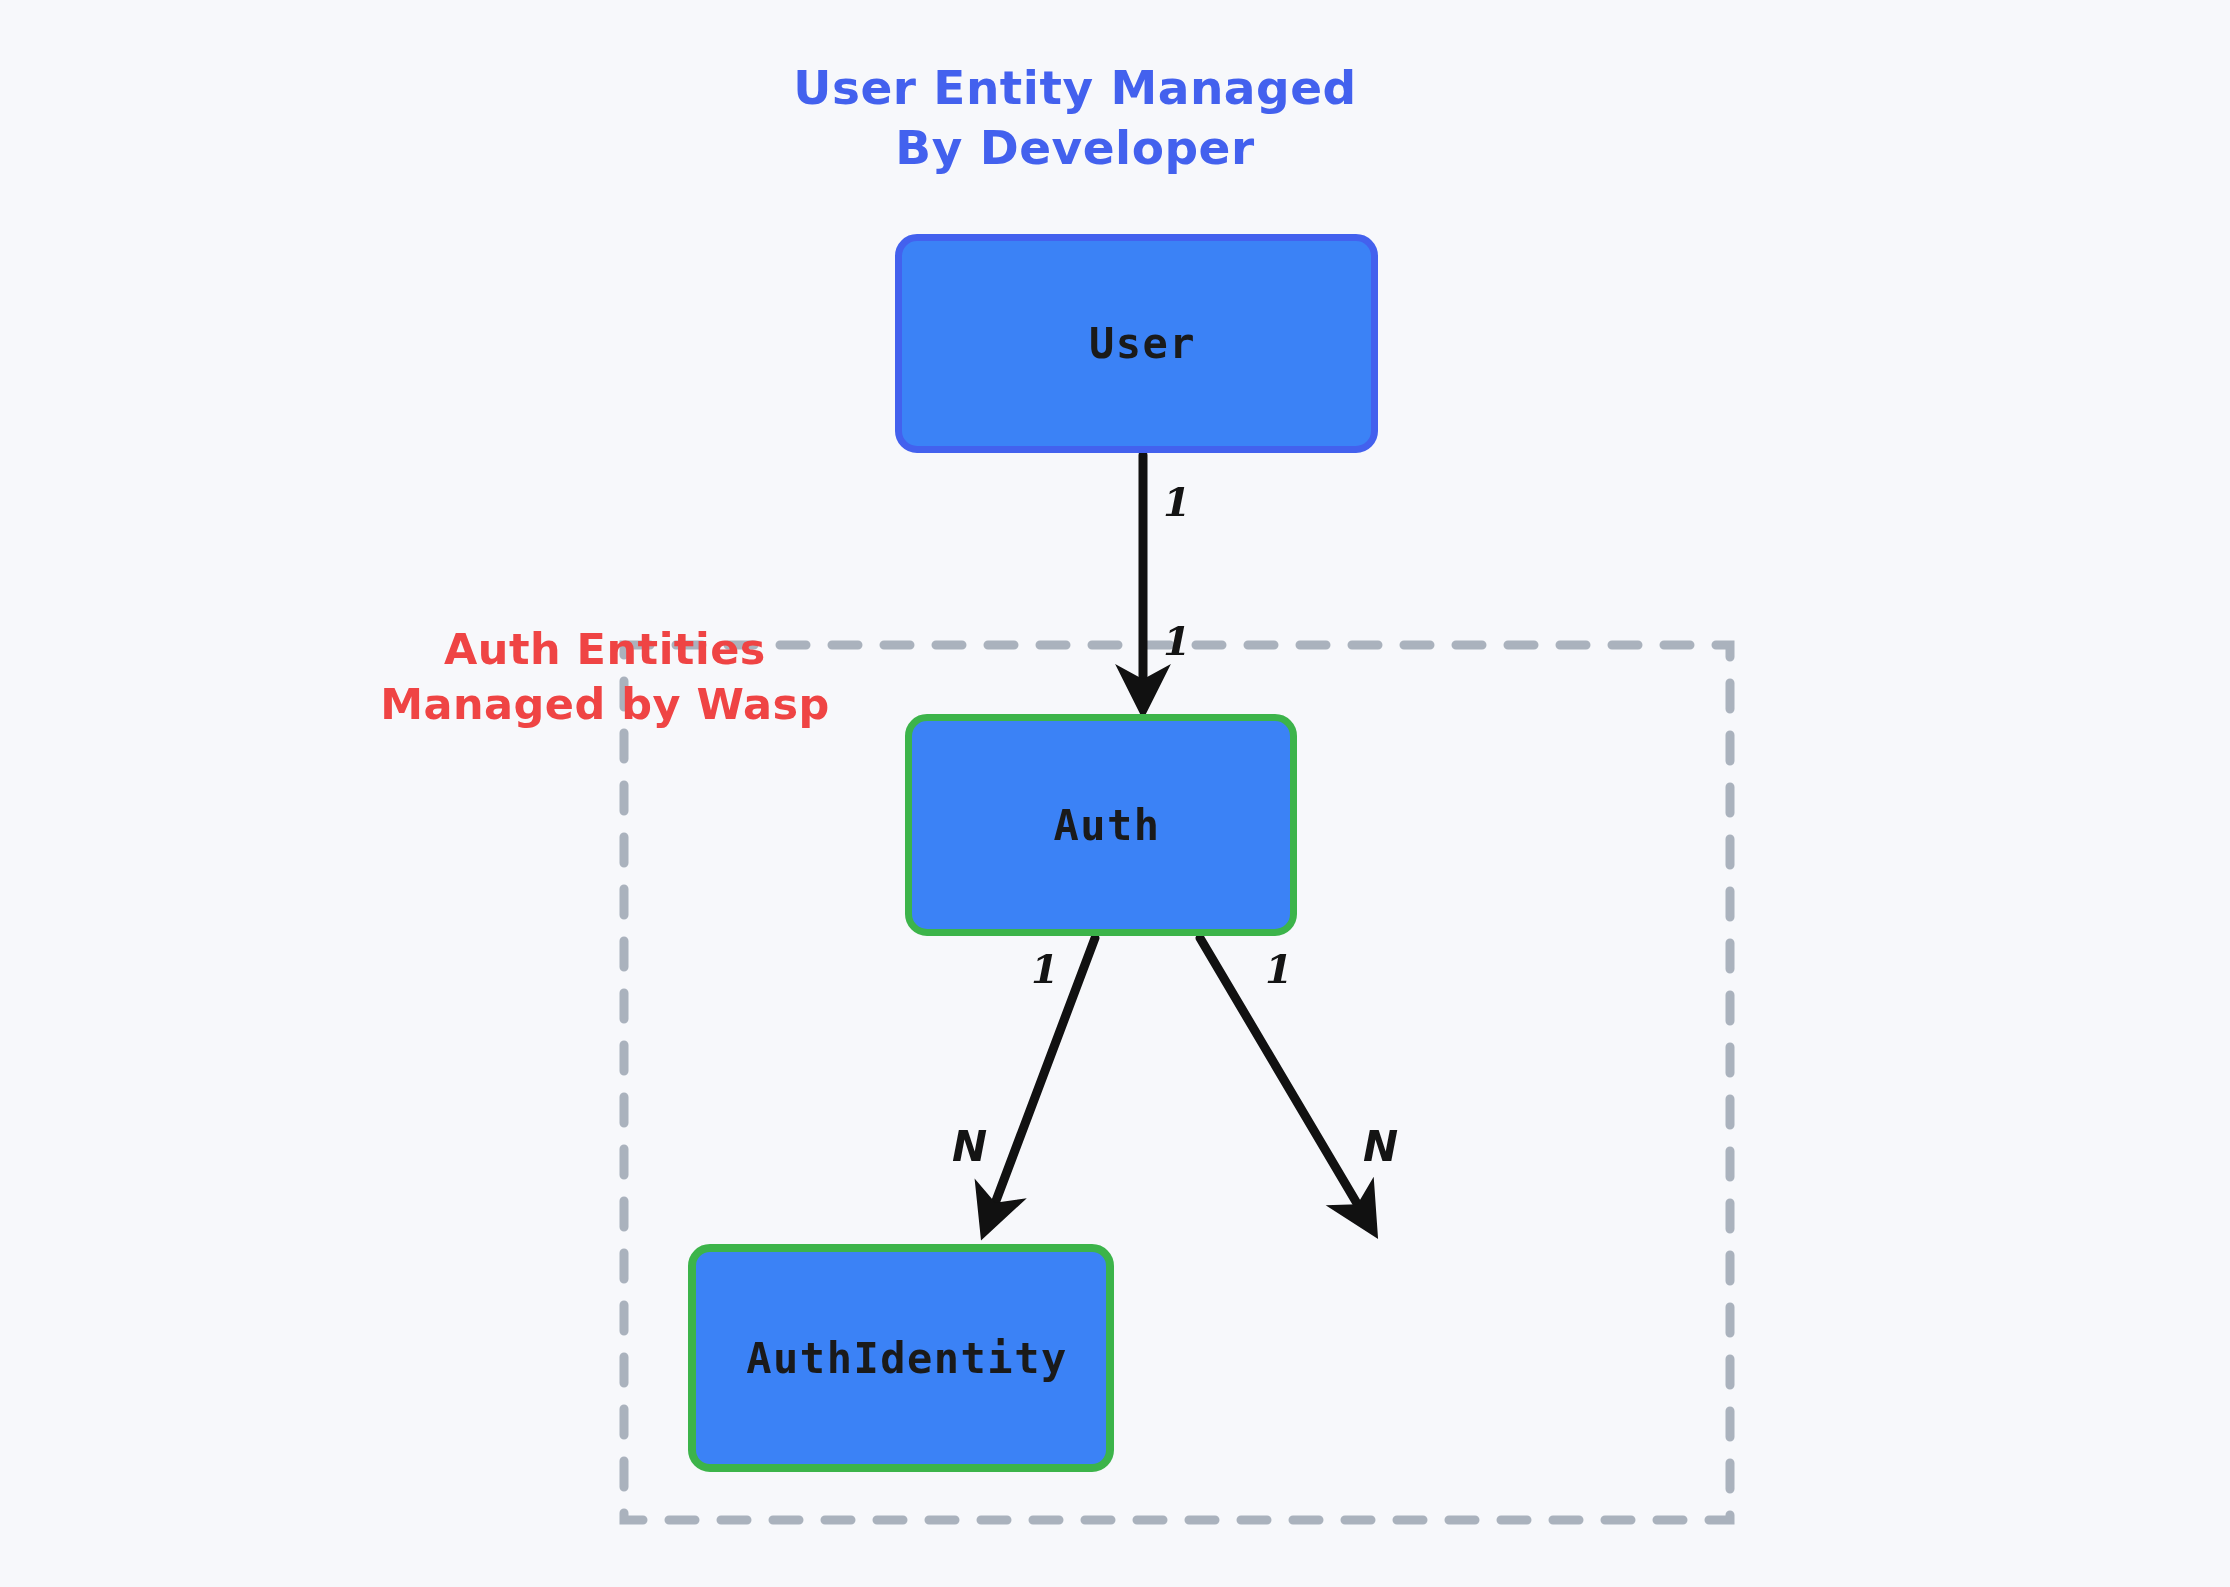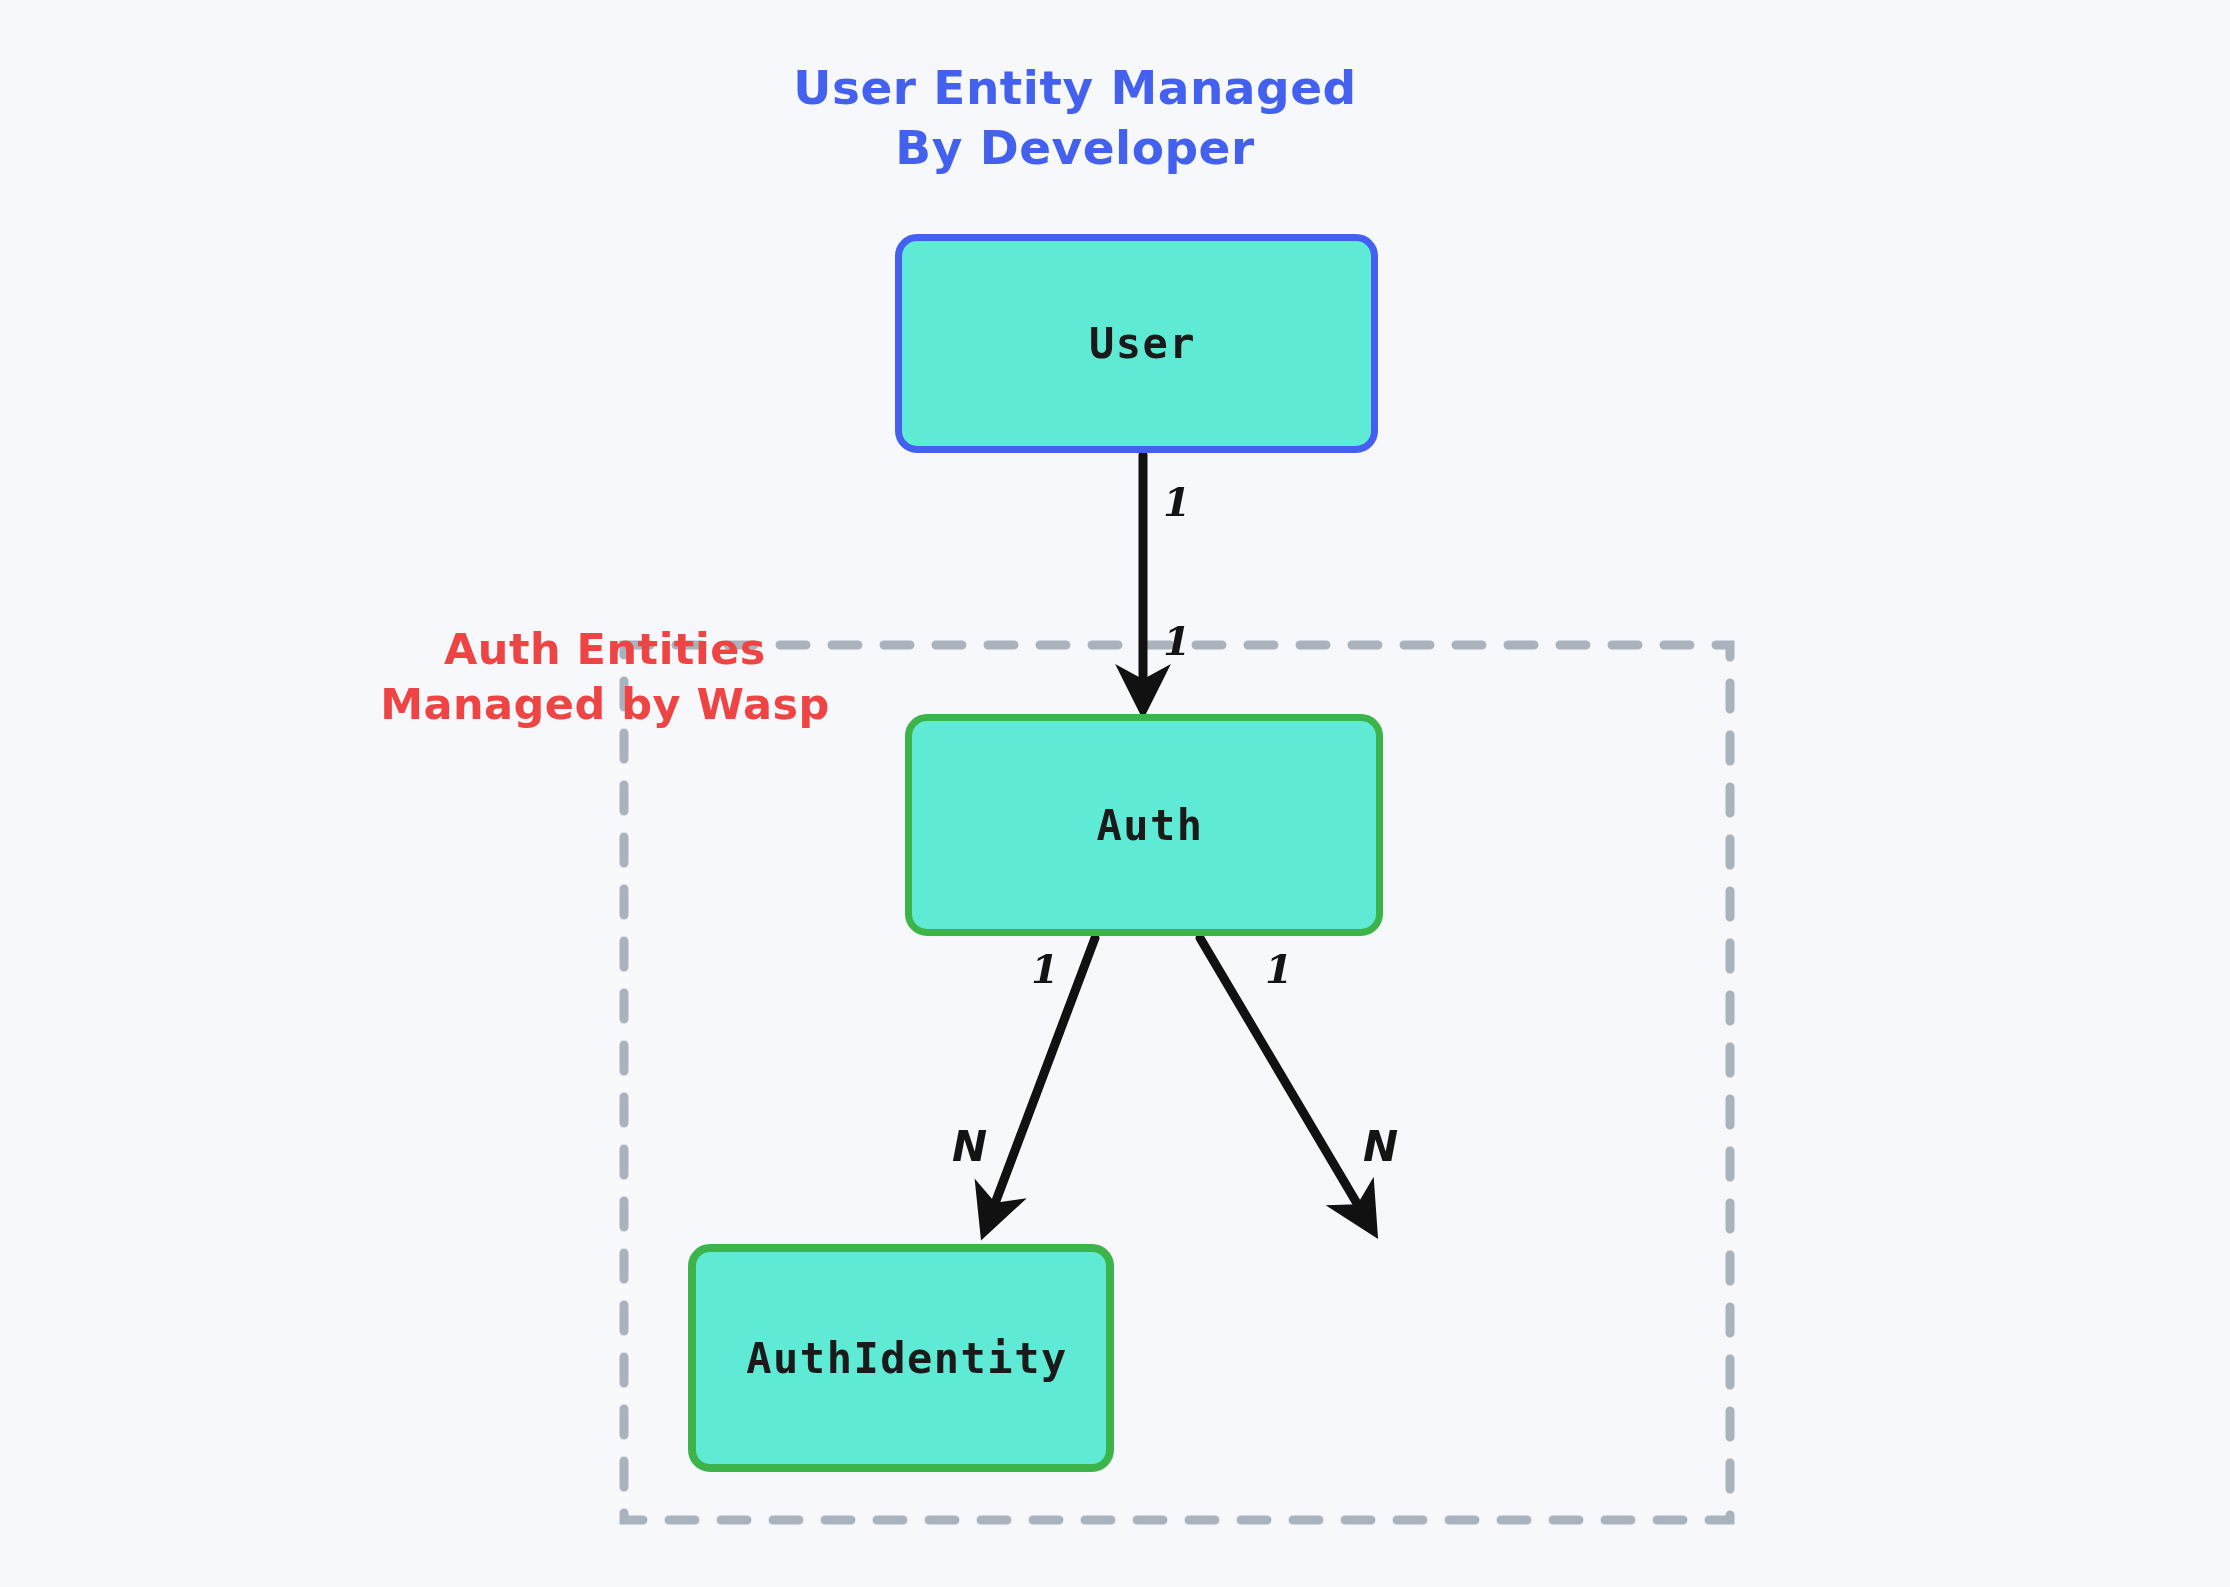--- a/index.html
+++ b/index.html
@@ -49,21 +49,21 @@
     top: 622px;
     width: 550px;
     color: #ef4444;
     font-size: 43px;
     text-align: center;
   }
   
   .entity-box {
     position: absolute;
     box-sizing: border-box;
-    background: #5eead4;
+    background: #3b82f6;
     border-radius: 22px;
     display: flex;
     align-items: center;
     justify-content: center;
     padding-left: 12px;
   }
   .entity-label {
     font-family: "DejaVu Sans Mono", monospace;
     font-weight: bold;
     color: #1a1a1a;
@@ -74,21 +74,21 @@
   #box-user {
     left: 895px;
     top: 234px;
     width: 483px;
     height: 219px;
     border: 7px solid #4361ee;
   }
   #box-auth {
     left: 905px;
     top: 714px;
-    width: 478px;
+    width: 392px;
     height: 222px;
     border: 7px solid #3cb44a;
     justify-content: center;
   }
   #box-authidentity {
     left: 688px;
     top: 1244px;
     width: 426px;
     height: 228px;
     border: 8px solid #3cb44a;

